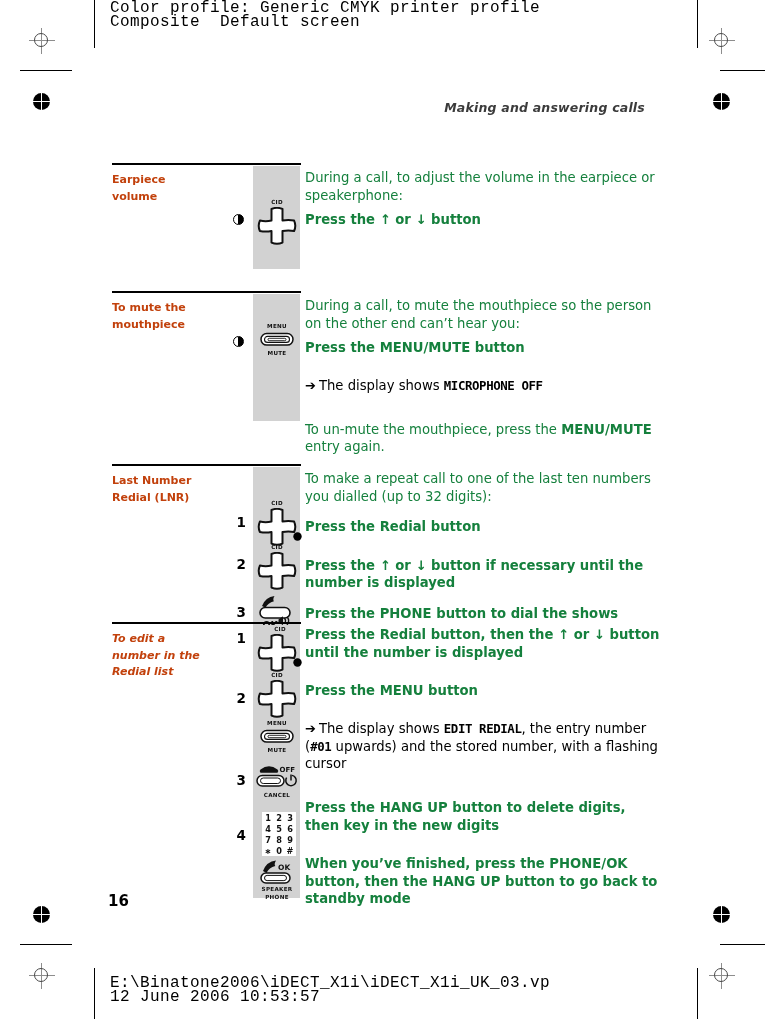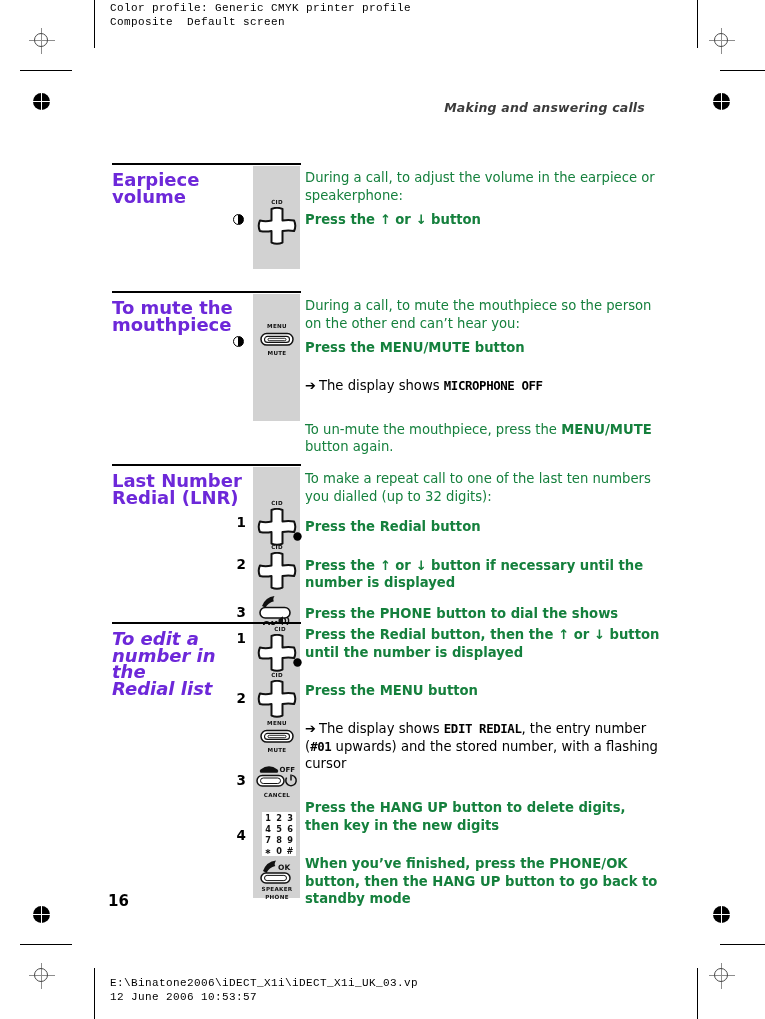--- a/index.html
+++ b/index.html
@@ -13,21 +13,21 @@
     position: relative;
     font-family: "Liberation Sans", sans-serif;
     color: #000000;
     overflow: hidden;
   }
 
   
   .prepress-text {
     position: absolute;
     font-family: "Liberation Mono", monospace;
-    font-size: 11px;
+    font-size: 16px;
     line-height: 13.5px;
     white-space: pre;
     color: #000;
     letter-spacing: .4px;
   }
   #colorprofile { left: 110px; top: 2px; }
   #footerpath  { left: 110px; top: 977px; }
 
   .reg-open {
     position: absolute;
@@ -109,23 +109,23 @@
     top: 3px;
     width: 47px;
     background: #d2d2d2;
   }
   .lefttitle {
     position: absolute;
     left: 0; top: 9px;
     width: 140px;
     font-family: "DejaVu Sans", sans-serif;
     font-weight: bold;
-    font-size: 18px;
+    font-size: 11px;
     line-height: 16.5px;
-    color: #6d28d9;
+    color: #c2410c;
   }
   .lefttitle.italic {
     font-style: italic;
     font-weight: bold;
   }
 
   .stepnum {
     position: absolute;
     font-family: "DejaVu Sans", sans-serif;
     font-weight: bold;
@@ -307,21 +307,21 @@
     <div class="lbl-tiny" style="top:27px;">MUTE</div>
   </div>
 
   <div class="rightcol">
     <p class="para">During a call, to mute the mouthpiece so the person on the other end can’t hear you:</p>
     <div class="gap-s"></div>
     <p class="para bold"><span>Press the </span><b>MENU/MUTE</b><span> button</span></p>
     <div class="gap-s"></div>
     <p class="arrowline"><span class="arrowglyph">➔</span><span>The display shows </span><span class="lcd">MICROPHONE  OFF</span></p>
     <div class="gap-m"></div>
-    <p class="para"><span>To un-mute the mouthpiece, press the </span><b>MENU/MUTE</b><span> button again.</span></p>
+    <p class="para"><span>To un-mute the mouthpiece, press the </span><b>MENU/MUTE</b><span> entry again.</span></p>
   </div>
 </div>
 
 <div class="block" style="top:440px; height:172px;margin-top:24px;">
   <div class="rule"></div>
   <div class="graypanel" style="height:169px;"></div>
 
   <div class="lefttitle" style="white-space:pre-line;">Last Number
 Redial (LNR)</div>
 

